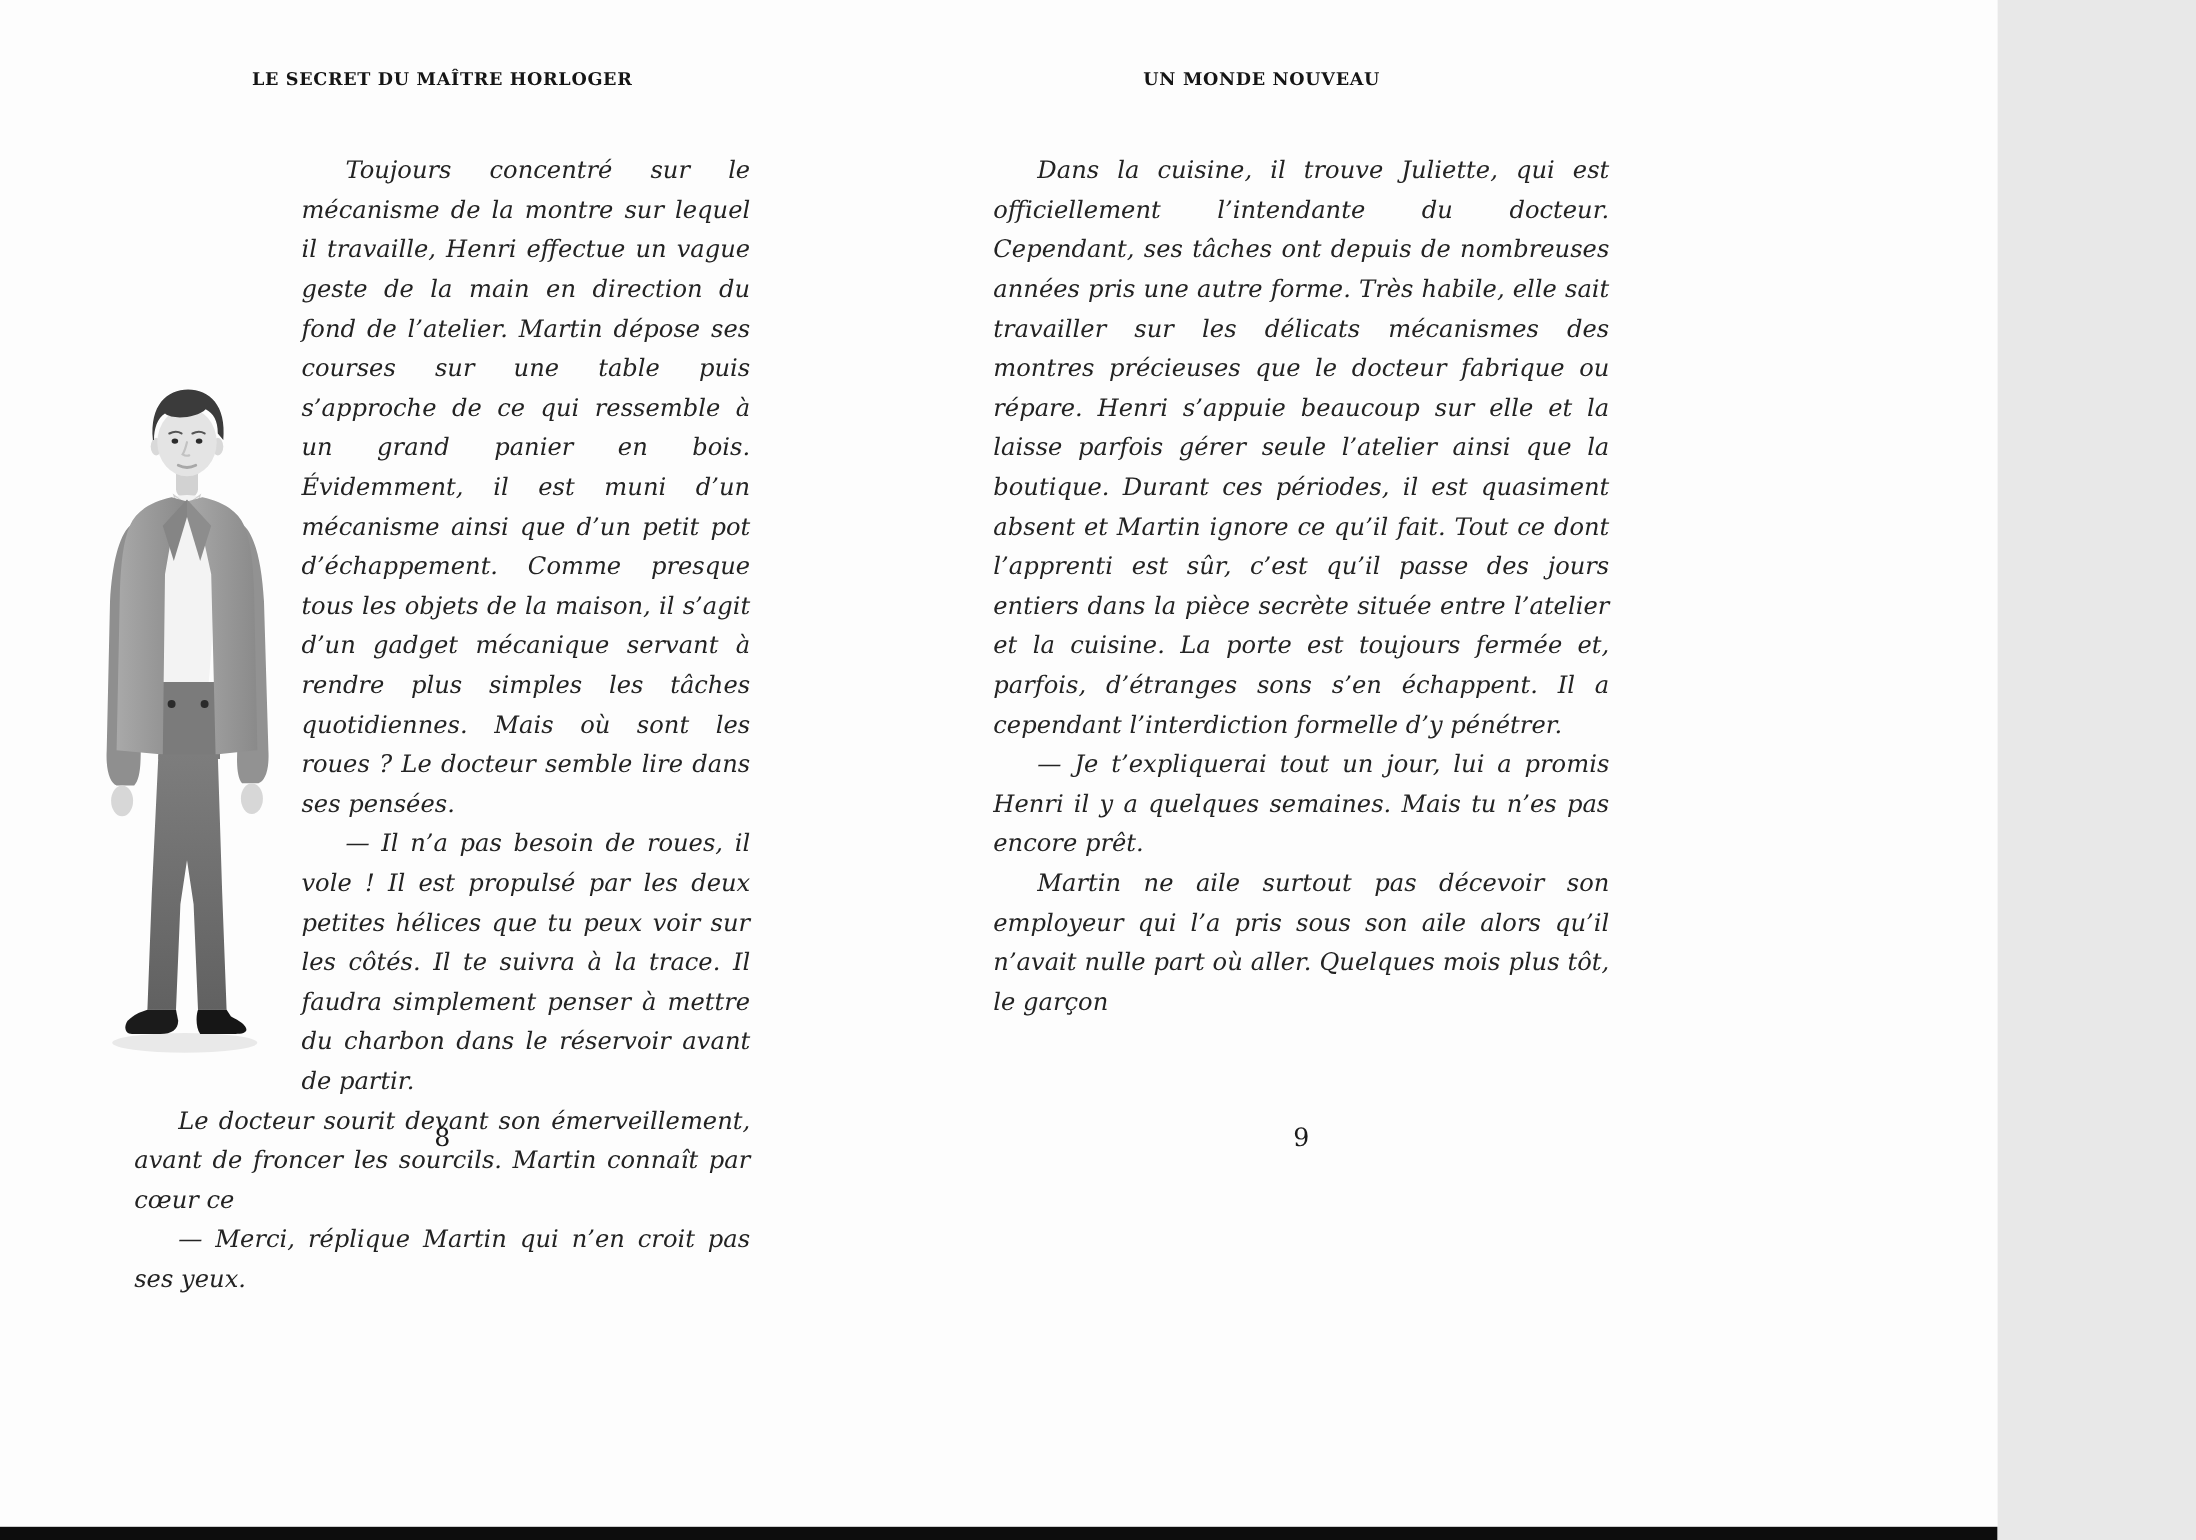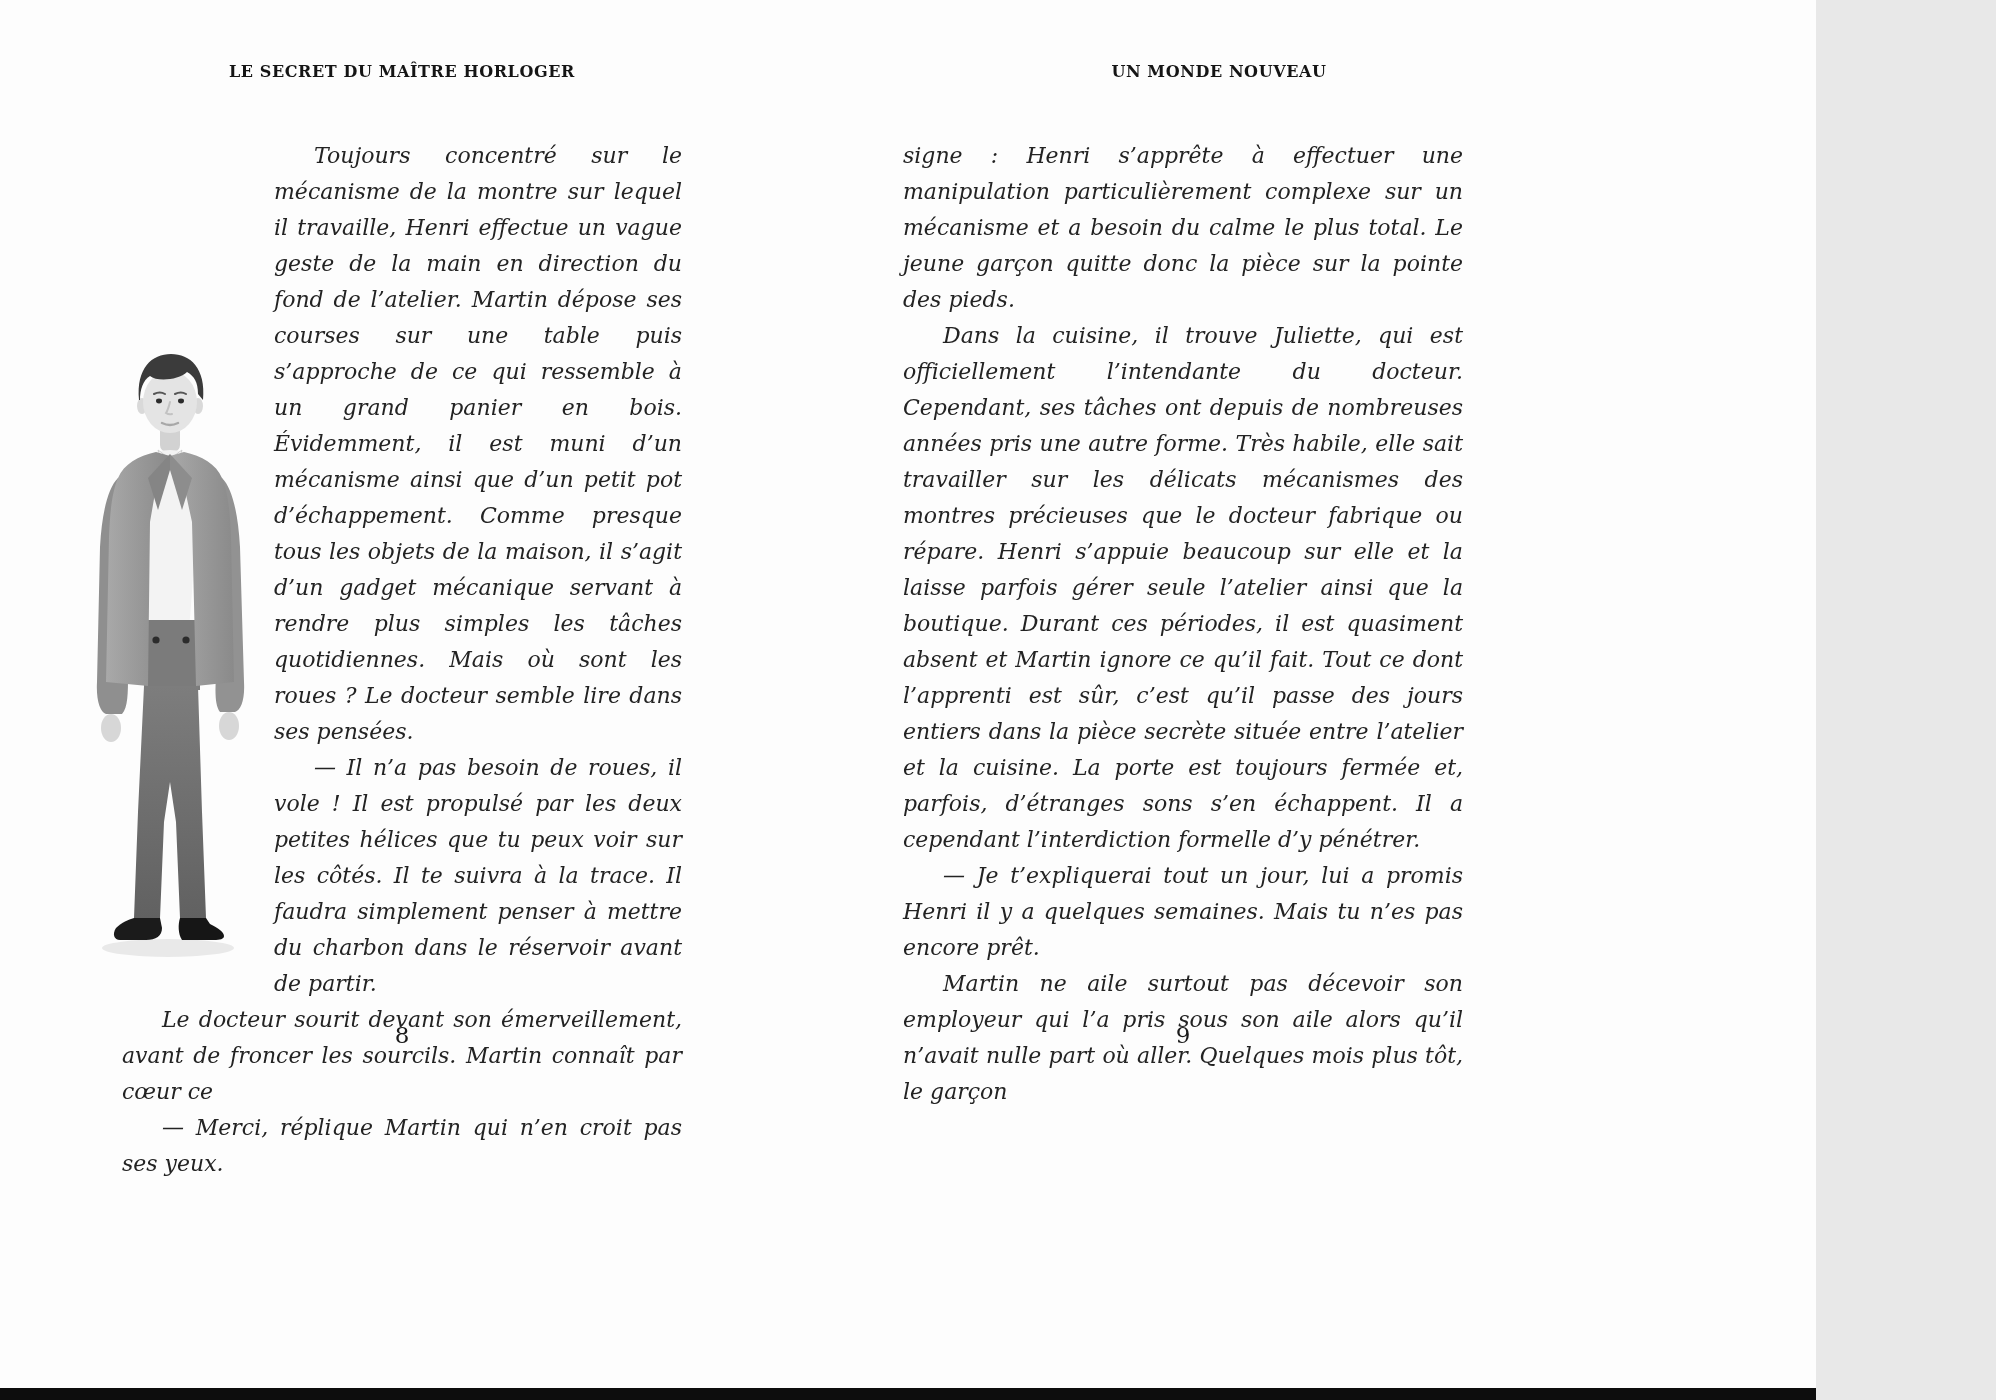--- a/index.html
+++ b/index.html
@@ -24,21 +24,21 @@
     width: 560px;
     text-align: center;
     font-family: "DejaVu Serif", serif;
     font-weight: 700;
     font-size: 16px;
     letter-spacing: 0.6px;
     color: #151515;
     white-space: nowrap;
   }
   .rh-left  { left: 122px; }
-  .rh-right { left: 939px; }
+  .rh-right { left: 867px; }
 
   
   .text-column {
     position: absolute;
     top: 138px;
     width: 560px;
     font-size: 22px;
     line-height: 36px;
     text-align: justify;
     hyphens: auto;
@@ -160,21 +160,20 @@
     <p class="para">— Il n’a pas besoin de roues, il vole&nbsp;! Il est propulsé par les deux petites hélices que tu peux voir sur les côtés. Il te suivra à la trace. Il faudra simplement penser à mettre du charbon dans le réservoir avant de partir.</p>
     <p class="para">Le docteur sourit devant son émerveillement, avant de froncer les sourcils. Martin connaît par cœur ce</p>
     <p class="para">— Merci, réplique Martin qui n’en croit pas ses yeux.</p>
   </div>
 
   <div class="folio folio-left">8</div>
 
   <header class="running-head rh-right">UN MONDE NOUVEAU</header>
 
   <div class="text-column tc-right">
-    <p class="para no-indent">signe&nbsp;: Henri s’apprête à effectuer une manipulation particulièrement complexe sur un mécanisme et a besoin du calme le plus total. Le jeune garçon quitte donc la pièce sur la pointe des pieds.</p>
     <p class="para">Dans la cuisine, il trouve Juliette, qui est officiellement l’intendante du docteur. Cependant, ses tâches ont depuis de nombreuses années pris une autre forme. Très habile, elle sait travailler sur les délicats mécanismes des montres précieuses que le docteur fabrique ou répare. Henri s’appuie beaucoup sur elle et la laisse parfois gérer seule l’atelier ainsi que la boutique. Durant ces périodes, il est quasiment absent et Martin ignore ce qu’il fait. Tout ce dont l’apprenti est sûr, c’est qu’il passe des jours entiers dans la pièce secrète située entre l’atelier et la cuisine. La porte est toujours fermée et, parfois, d’étranges sons s’en échappent. Il a cependant l’interdiction formelle d’y pénétrer.</p>
     <p class="para">— Je t’expliquerai tout un jour, lui a promis Henri il y a quelques semaines. Mais tu n’es pas encore prêt.</p>
     <p class="para">Martin ne aile surtout pas décevoir son employeur qui l’a pris sous son aile alors qu’il n’avait nulle part où aller. Quelques mois plus tôt, le garçon</p>
   </div>
 
   <div class="folio folio-right">9</div>
 
   <div class="bottom-bar"></div>
 </div>
 

